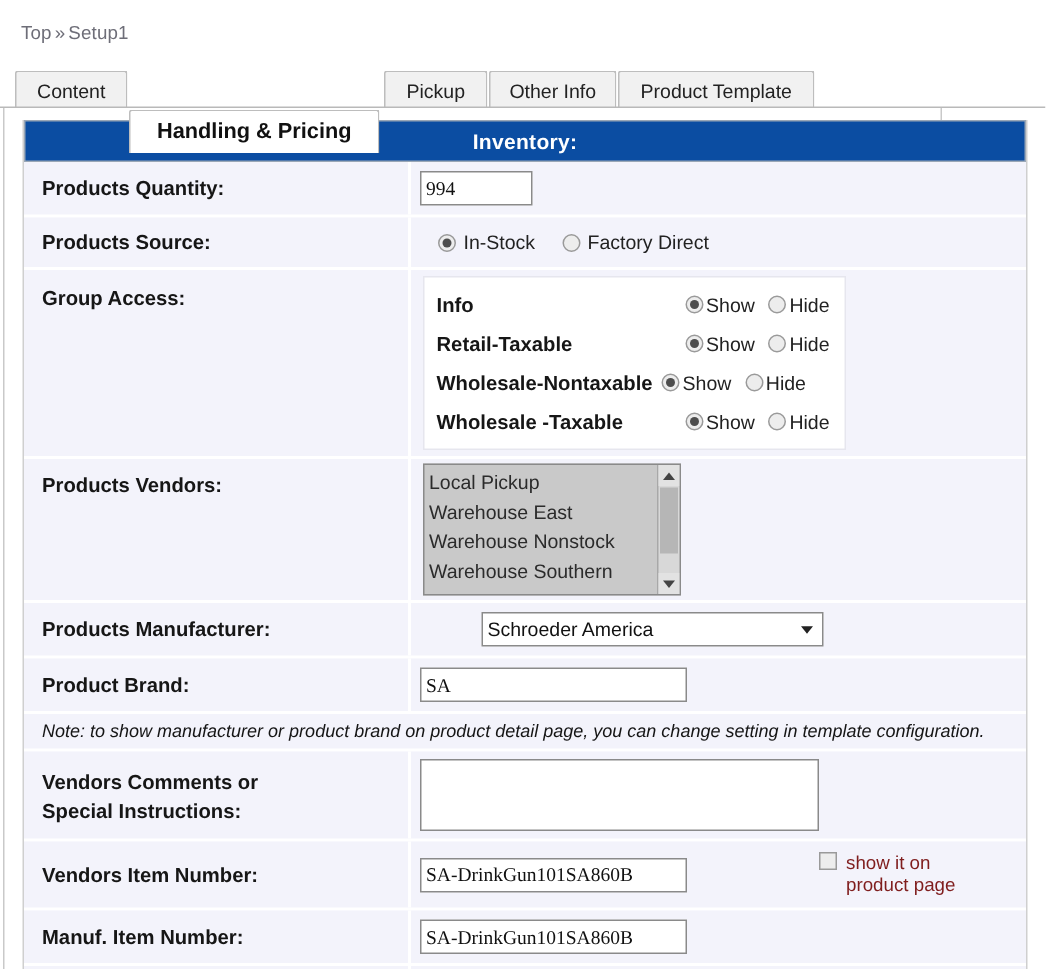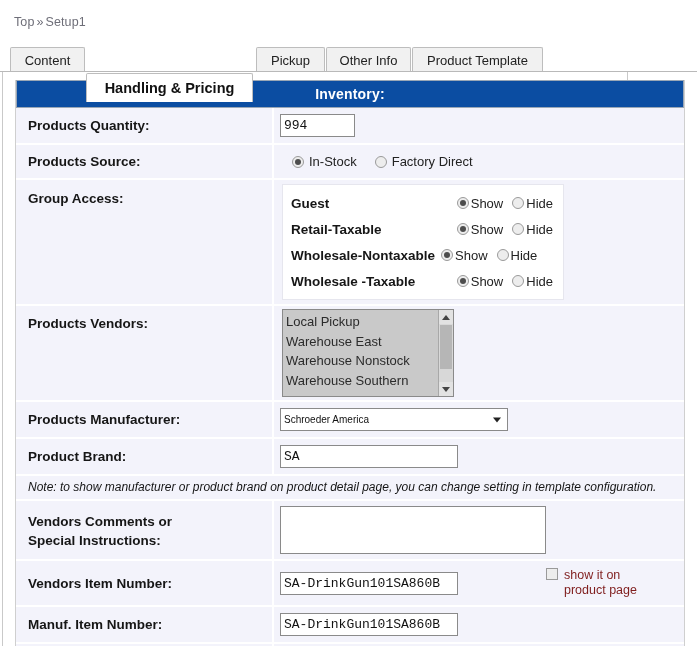--- a/index.html
+++ b/index.html
@@ -72,32 +72,32 @@
   }
   .row .lbl.two-line{align-items:flex-start;padding-top:9px;flex-direction:column;justify-content:center;}
   .row .lbl.two-line span{line-height:19px;}
   .row .fld{
     flex:1;box-sizing:border-box;padding:6px 0 6px 6px;
     display:flex;align-items:center;
   }
 
   
   input.txt{
-    font-family:Liberation Mono, monospace;font-size:13px;color:#111;
+    font-family:Liberation Serif, serif;font-size:13px;color:#111;
     background:#fff;border:1px solid #8a8a8a;box-sizing:border-box;
     height:23px;padding:1px 3px;outline:none;
   }
   .w-qty{width:75px;}
   .w-brand{width:178px;}
   .w-item{width:178px;}
   select.sel{
-    font-family:"Liberation Sans", sans-serif;font-size:10px;color:#111;
+    font-family:"Liberation Sans", sans-serif;font-size:13px;color:#111;
     background:#fff;border:1px solid #8a8a8a;box-sizing:border-box;
     height:23px;width:228px;padding:1px 3px;outline:none;
-    -webkit-appearance:none;appearance:none;
+    -webkit-appearance:none;appearance:none;margin-left:41px;
   }
   .selwrap{position:relative;display:inline-block;}
   .selwrap .arrow{
     position:absolute;right:7px;top:50%;transform:translateY(-50%);
     width:0;height:0;border-left:4px solid transparent;border-right:4px solid transparent;
     border-top:5px solid #222;pointer-events:none;
   }
   textarea.ta{
     font-family:"Liberation Sans", sans-serif;font-size:13px;color:#111;
     background:#fff;border:1px solid #8a8a8a;box-sizing:border-box;
@@ -220,21 +220,21 @@
           </div>
         </div>
       </div>
 
       <div class="row">
         <div class="lbl" style="align-items:flex-start;padding-top:11px;">Group Access:</div>
         <div class="fld" style="padding-top:4px;padding-bottom:4px;">
           <div class="grp-panel">
 
             <div class="grp-line">
-              <span class="gname">Guest</span>
+              <span class="gname">Info</span>
               <span class="gopts">
                 <span class="ropt">
                   <span class="radio on"></span>
                   <span>Show</span>
                 </span>
                 <span class="ropt">
                   <span class="radio"></span>
                   <span>Hide</span>
                 </span>
               </span>

